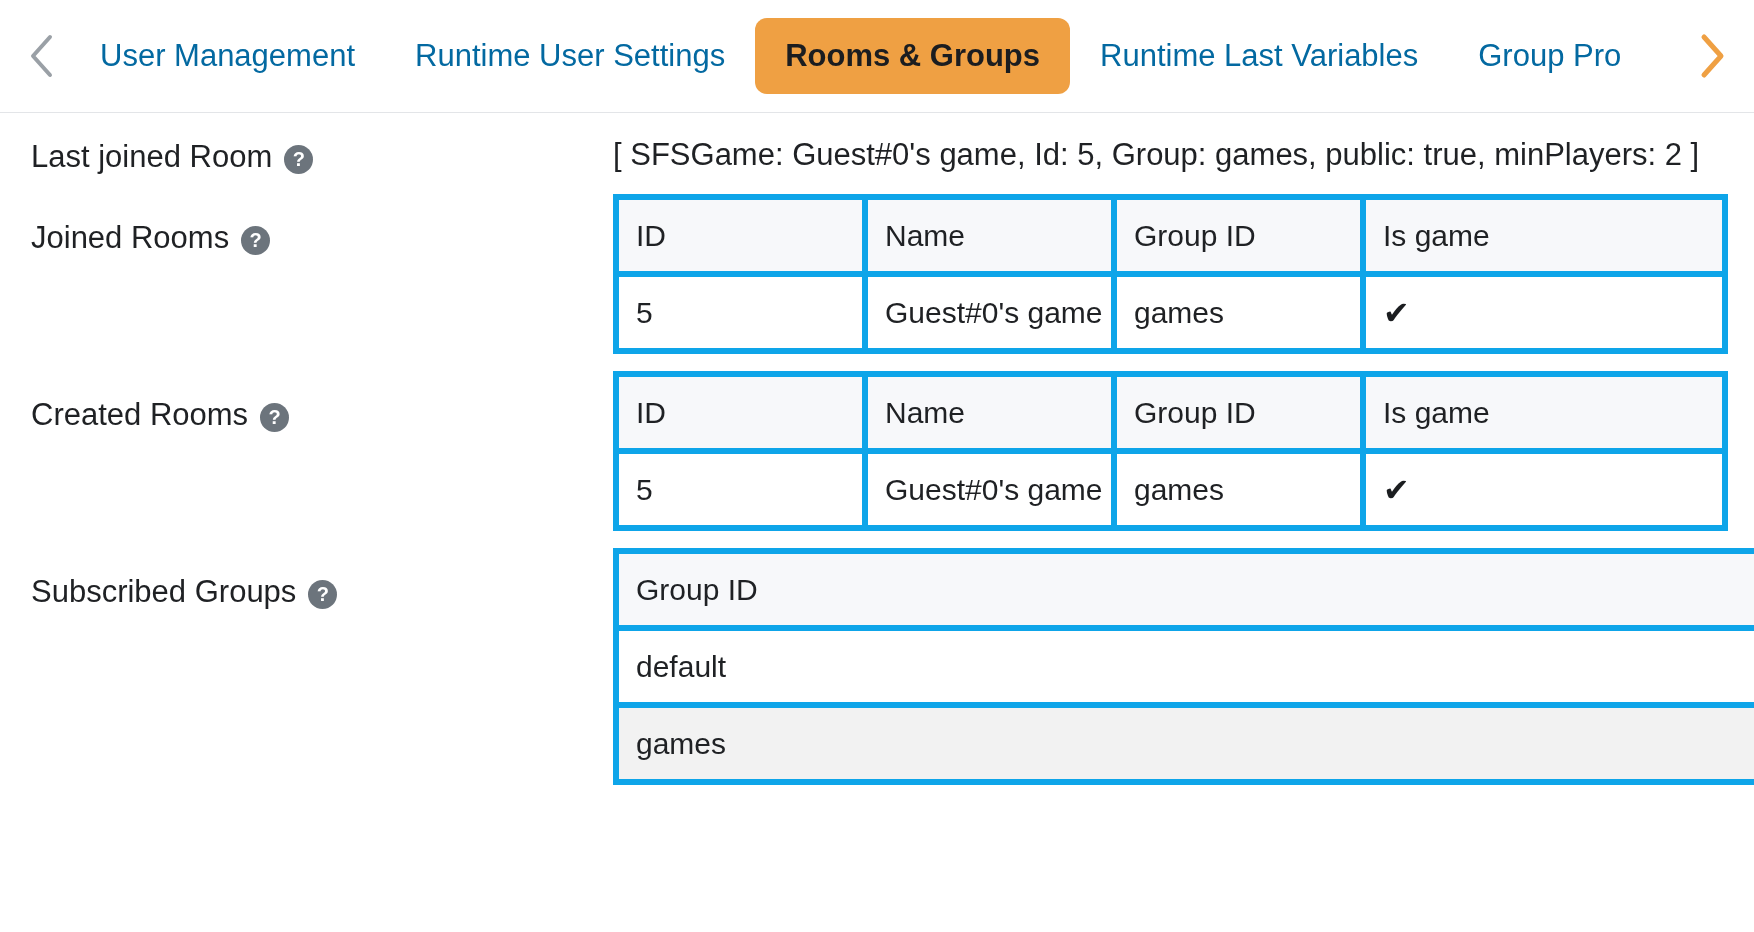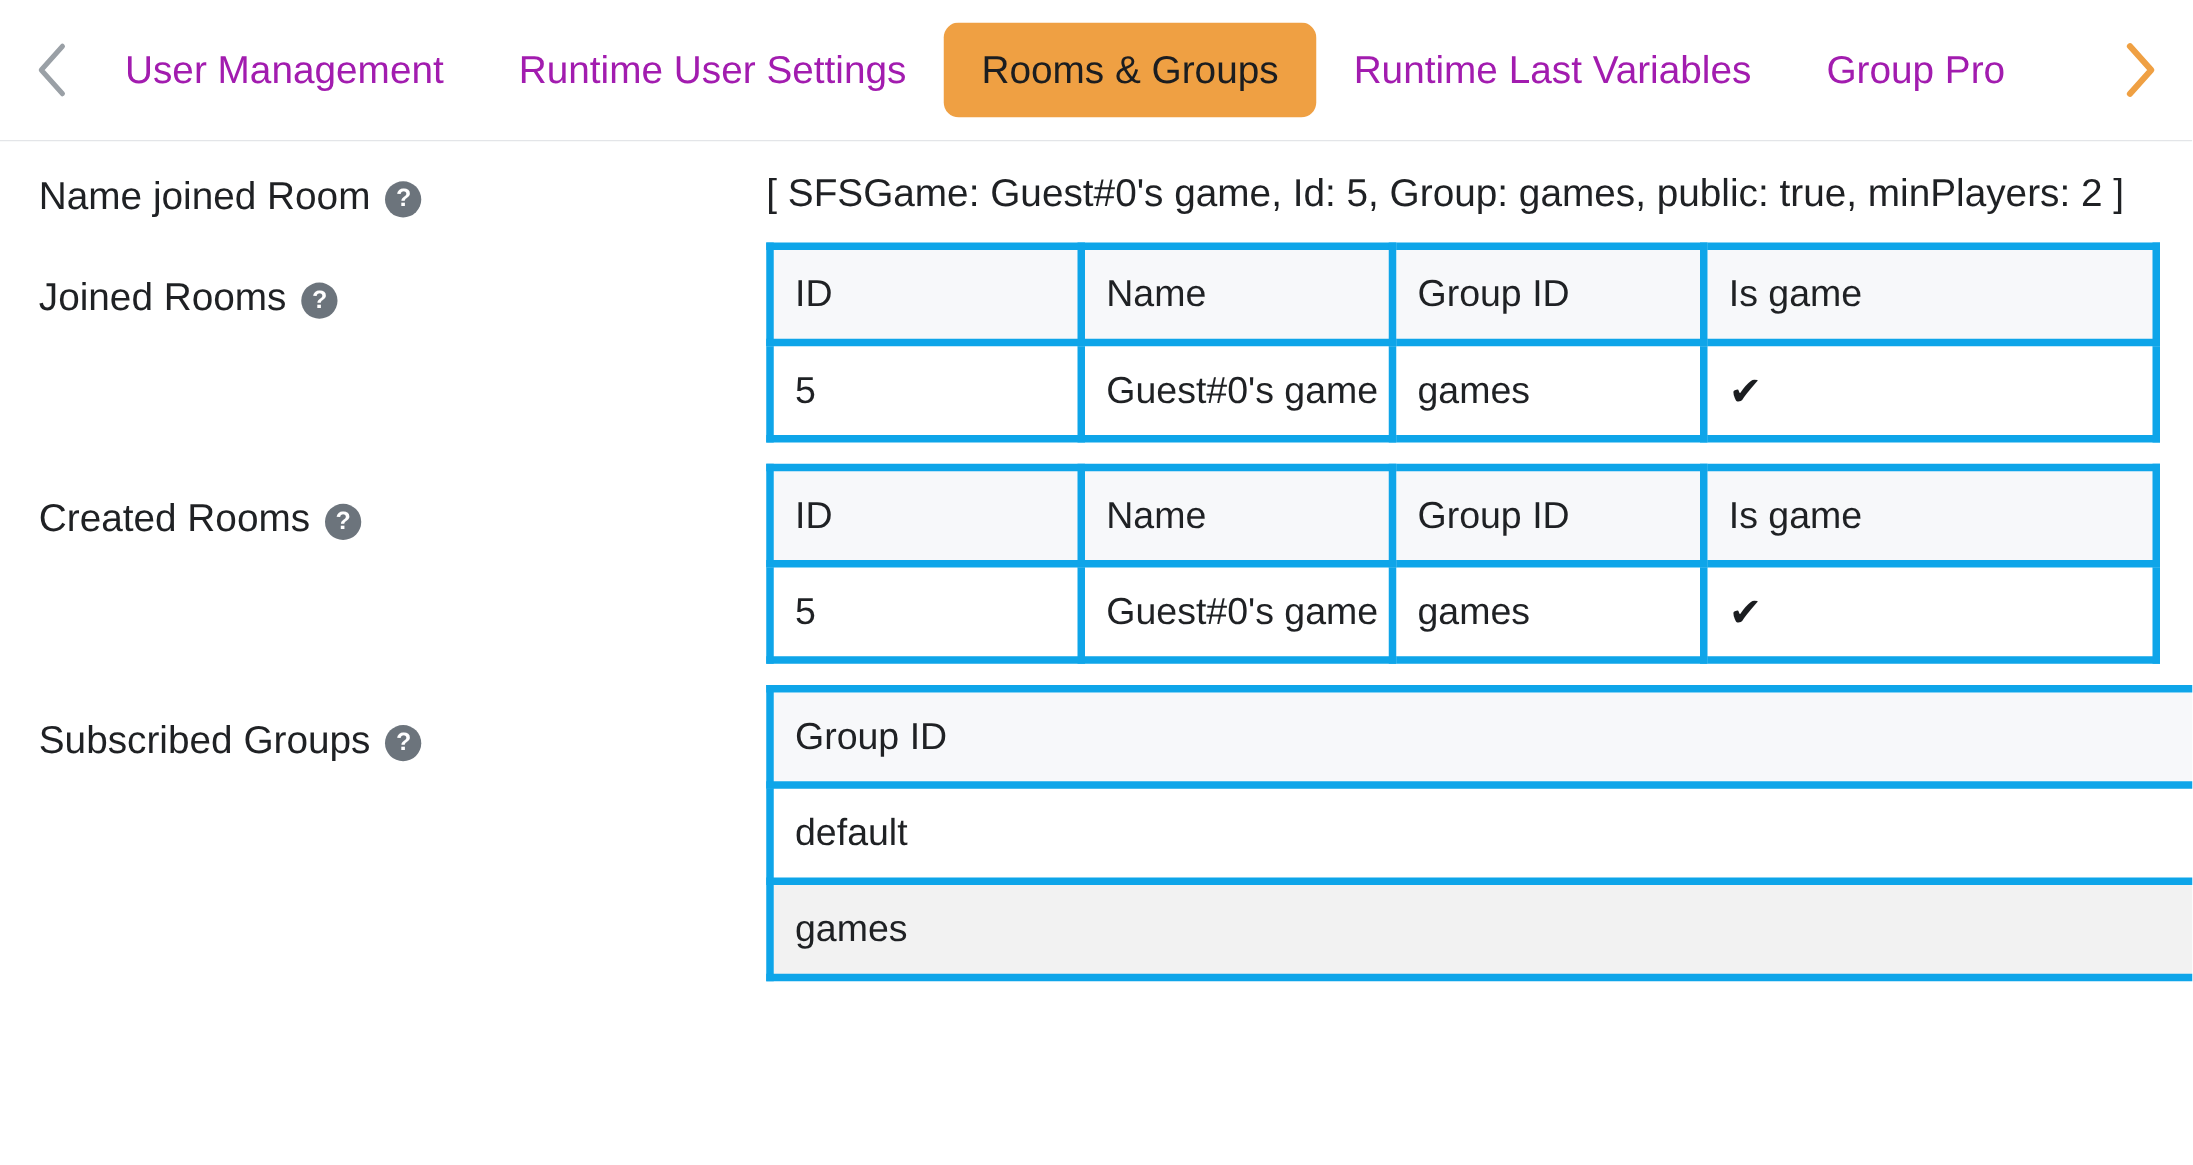--- a/index.html
+++ b/index.html
@@ -41,31 +41,31 @@
   .tabs {
     flex: 1 1 auto;
     display: flex;
     align-items: center;
     gap: 0;
     overflow: hidden;
     white-space: nowrap;
   }
   .tab {
     font-size: 31px;
-    color: #a21caf;
+    color: #0369a1;
     padding: 20px 30px;
     border-radius: 12px;
     cursor: pointer;
     white-space: nowrap;
     line-height: 1.15;
   }
   .tab.active {
     background: #efa043;
     color: #1b1d20;
-    font-weight: normal;
+    font-weight: bold;
   }
 
   
   .content {
     position: relative;
     padding: 0;
   }
   .row {
     display: flex;
     align-items: flex-start;
@@ -181,21 +181,21 @@
       <svg width="34" height="50" viewBox="0 0 34 50" aria-hidden="true">
         <polyline points="9,6 26,25 9,44" fill="none" stroke="#efa043" stroke-width="5" stroke-linecap="round" stroke-linejoin="round"></polyline>
       </svg>
     </div>
   </div>
 
   <div class="content">
 
     <div class="row">
       <div class="row-label">
-        <span>Name joined Room</span>
+        <span>Last joined Room</span>
         <span class="help-icon">?</span>
       </div>
       <div class="row-value">
         <div class="plain-value">[ SFSGame: Guest#0's game, Id: 5, Group: games, public: true, minPlayers: 2 ]</div>
       </div>
     </div>
 
     <div class="spacer-sm"></div>
 
     <div class="row">

